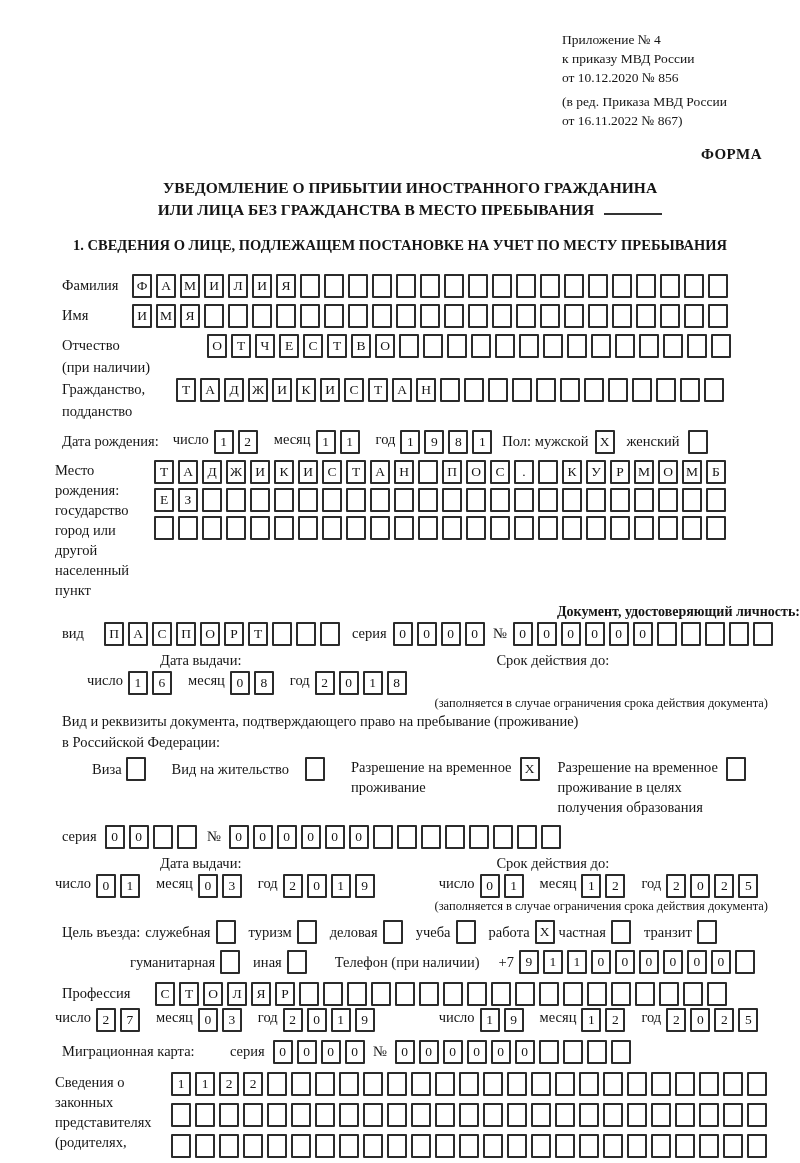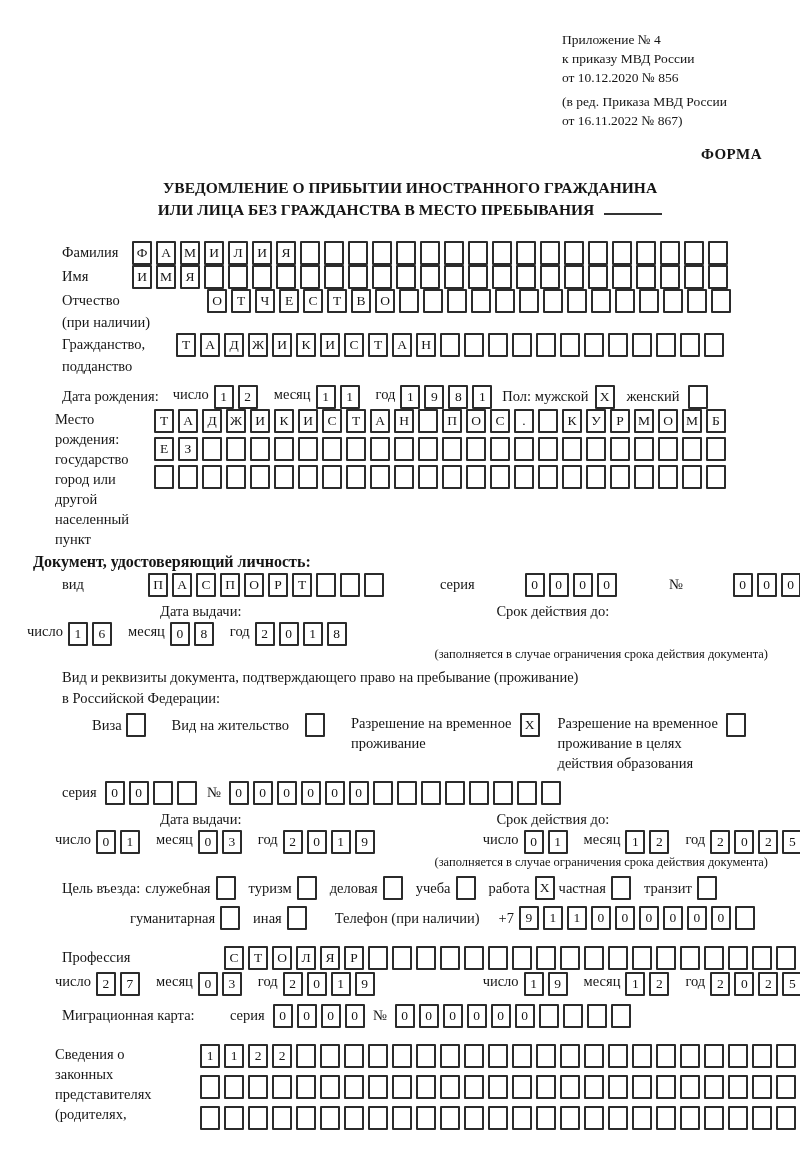--- a/index.html
+++ b/index.html
@@ -18,29 +18,29 @@
   .cell{display:inline-block;width:16px;height:20px;border:2px solid #2b2b2b;border-radius:1px;
         margin-right:4px;text-align:center;font-size:13.5px;line-height:20px;vertical-align:top;background:#fff;}
   .w70{width:70px;} .w112{width:114px;} .w145{width:145px;} .w40{width:42px;} .w95{width:99px;}
   .lblcol{flex:0 0 auto;font-size:14.5px;line-height:20px;}
   .cellcol .cellrow{display:block;margin-bottom:4px;}
   .dg{white-space:nowrap;flex:0 0 auto;}
   .dg .dlbl{font-size:14.5px;margin:0 5px 0 8px;}
   .dg .dlbl:first-child{margin-left:0;}
   .dual-head{display:flex;font-size:14.5px;margin-top:6px;}
   .note-right{text-align:right;padding-right:32px;font-size:12.5px;margin-top:1px;}
-  .para{padding-left:62px;font-size:14.5px;line-height:21px;margin-top:5px;}
+  .para{padding-left:62px;font-size:14.5px;line-height:21px;}
   .cb-row{display:flex;align-items:flex-start;padding-left:92px;margin-top:4px;font-size:14.5px;}
   .cb-multi{text-align:left;line-height:20px;}
   .cb-box{margin-left:8px;}
   .purpose-line{display:flex;align-items:flex-start;font-size:14.5px;margin-top:6px;}
   .p-lbl{margin-right:5px;line-height:24px;}
   .p-gap{margin-left:9px;}
-  .mt2{margin-top:2px;gap:44px;} .mt4{margin-top:16px;justify-content:space-between;} .mt6{} .mt8{margin-top:8px;} .mt20{margin-top:20px;}
-  .head-doc{margin-top:4px;text-align:left;font-weight:bold;font-size:16px;margin-left:33px;}
+  .mt2{margin-top:2px;} .mt4{margin-top:8px;} .mt6{margin-top:6px;} .mt8{margin-top:8px;} .mt20{margin-top:20px;}
+  .head-doc{margin-top:4px;text-align:right;font-weight:bold;font-size:14px;margin-left:33px;}
 </style>
 </head>
 <body>
 
 <div class="page">
 
   <div class="appendix">
     <div>Приложение № 4</div>
     <div>к приказу МВД России</div>
     <div>от 10.12.2020 № 856</div>
@@ -50,20 +50,21 @@
     </div>
   </div>
 
   <div class="forma">ФОРМА</div>
 
   <div class="title">
     <div>УВЕДОМЛЕНИЕ О ПРИБЫТИИ ИНОСТРАННОГО ГРАЖДАНИНА</div>
     <div><span>ИЛИ ЛИЦА БЕЗ ГРАЖДАНСТВА В МЕСТО ПРЕБЫВАНИЯ</span><span class="blank-line"></span></div>
   </div>
 
+  <div class="section-title">1. СВЕДЕНИЯ О ЛИЦЕ, ПОДЛЕЖАЩЕМ ПОСТАНОВКЕ НА УЧЕТ ПО МЕСТУ ПРЕБЫВАНИЯ</div>
 
   <div class="row mt20">
     <span class="lbl w70">Фамилия</span>
     <span class="cellrow"><span class="cell">Ф</span><span class="cell">А</span><span class="cell">М</span><span class="cell">И</span><span class="cell">Л</span><span class="cell">И</span><span class="cell">Я</span><span class="cell"></span><span class="cell"></span><span class="cell"></span><span class="cell"></span><span class="cell"></span><span class="cell"></span><span class="cell"></span><span class="cell"></span><span class="cell"></span><span class="cell"></span><span class="cell"></span><span class="cell"></span><span class="cell"></span><span class="cell"></span><span class="cell"></span><span class="cell"></span><span class="cell"></span><span class="cell"></span></span>
   </div>
 
   <div class="row mt6">
     <span class="lbl w70">Имя</span>
     <span class="cellrow"><span class="cell">И</span><span class="cell">М</span><span class="cell">Я</span><span class="cell"></span><span class="cell"></span><span class="cell"></span><span class="cell"></span><span class="cell"></span><span class="cell"></span><span class="cell"></span><span class="cell"></span><span class="cell"></span><span class="cell"></span><span class="cell"></span><span class="cell"></span><span class="cell"></span><span class="cell"></span><span class="cell"></span><span class="cell"></span><span class="cell"></span><span class="cell"></span><span class="cell"></span><span class="cell"></span><span class="cell"></span><span class="cell"></span></span>
   </div>
@@ -119,21 +120,21 @@
     <span class="lbl" style="margin:0 6px 0 8px">серия</span>
     <span class="cellrow"><span class="cell">0</span><span class="cell">0</span><span class="cell">0</span><span class="cell">0</span></span>
     <span class="lbl" style="margin:0 6px 0 4px">№</span>
     <span class="cellrow"><span class="cell">0</span><span class="cell">0</span><span class="cell">0</span><span class="cell">0</span><span class="cell">0</span><span class="cell">0</span><span class="cell"></span><span class="cell"></span><span class="cell"></span><span class="cell"></span><span class="cell"></span></span>
   </div>
 
   <div class="dual-head">
     <span style="margin-left:160px">Дата выдачи:</span>
     <span style="margin-left:255px">Срок действия до:</span>
   </div>
-  <div class="row mt2" style="padding-left:27px">
+  <div class="row mt2" style="padding-left:87px">
     <span class="dg">
       <span class="dlbl">число</span><span class="cellrow"><span class="cell">1</span><span class="cell">6</span></span>
       <span class="dlbl">месяц</span><span class="cellrow"><span class="cell">0</span><span class="cell">8</span></span>
       <span class="dlbl">год</span><span class="cellrow"><span class="cell">2</span><span class="cell">0</span><span class="cell">1</span><span class="cell">8</span></span>
     </span>
   </div>
   <div class="note-right">(заполняется в случае ограничения срока действия документа)</div>
 
   <div class="para">
     <div>Вид и реквизиты документа, подтверждающего право на пребывание (проживание)</div>
@@ -146,21 +147,21 @@
     <span style="margin-left:22px;line-height:24px">Вид на жительство</span>
     <span class="cellrow" style="margin-left:16px"><span class="cell"></span></span>
     <span class="cb-multi" style="margin-left:22px">
       <span>Разрешение на временное</span><br>
       <span>проживание</span>
     </span>
     <span class="cellrow cb-box"><span class="cell">X</span></span>
     <span class="cb-multi" style="margin-left:14px">
       <span>Разрешение на временное</span><br>
       <span>проживание в целях</span><br>
-      <span>действия образования</span>
+      <span>получения образования</span>
     </span>
     <span class="cellrow cb-box"><span class="cell"></span></span>
   </div>
 
   <div class="row mt8">
     <span class="lbl" style="margin-right:8px">серия</span>
     <span class="cellrow"><span class="cell">0</span><span class="cell">0</span><span class="cell"></span><span class="cell"></span></span>
     <span class="lbl" style="margin:0 8px 0 6px">№</span>
     <span class="cellrow"><span class="cell">0</span><span class="cell">0</span><span class="cell">0</span><span class="cell">0</span><span class="cell">0</span><span class="cell">0</span><span class="cell"></span><span class="cell"></span><span class="cell"></span><span class="cell"></span><span class="cell"></span><span class="cell"></span><span class="cell"></span><span class="cell"></span></span>
   </div>

